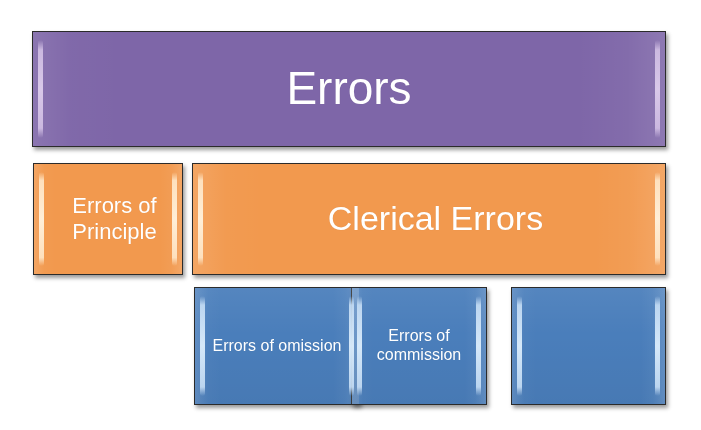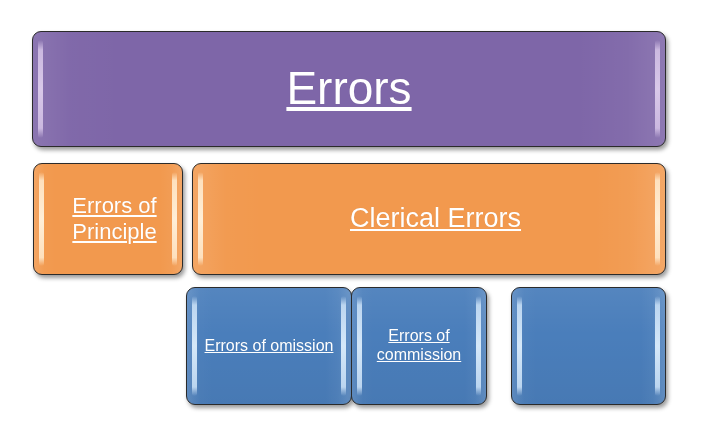--- a/index.html
+++ b/index.html
@@ -16,31 +16,30 @@
     width: 701px;
     height: 430px;
     background: #ffffff;
     overflow: hidden;
   }
 
   
   .node {
     position: absolute;
     box-sizing: border-box;
-    border-radius: 9px;
+    border-radius: 0;
     border: 1.5px solid #2b2b2b;
     display: flex;
     align-items: center;
     justify-content: center;
     text-align: center;
     color: #ffffff;
     line-height: 1.16;
     box-shadow: 2px 3px 4px rgba(0,0,0,0.40);
     overflow: hidden;
-    text-decoration: underline;
   }
   .node .label {
     position: relative;
     z-index: 3;
     display: block;
     padding: 0 6px;
     text-shadow: 0 0 1px rgba(0,0,0,0.10);
   }
 
   
@@ -143,24 +142,24 @@
   #node-errors {
     left: 32px;  top: 31px;  width: 634px; height: 116px;
     font-size: 46px;
   }
   #node-errors-of-principle {
     left: 33px;  top: 163px; width: 150px; height: 112px;
     font-size: 22px;
   }
   #node-clerical-errors {
     left: 192px; top: 163px; width: 474px; height: 112px;
-    font-size: 27px;
+    font-size: 34px;
   }
   #node-errors-of-omission {
-    left: 186px; top: 287px; width: 166px; height: 118px;
+    left: 194px; top: 287px; width: 166px; height: 118px;
     font-size: 16px;
   }
   #node-errors-of-commission {
     left: 351px; top: 287px; width: 136px; height: 118px;
     font-size: 16px;
   }
   #node-compensating-errors {
     left: 511px; top: 287px; width: 155px; height: 118px;
     font-size: 16px;
   }

